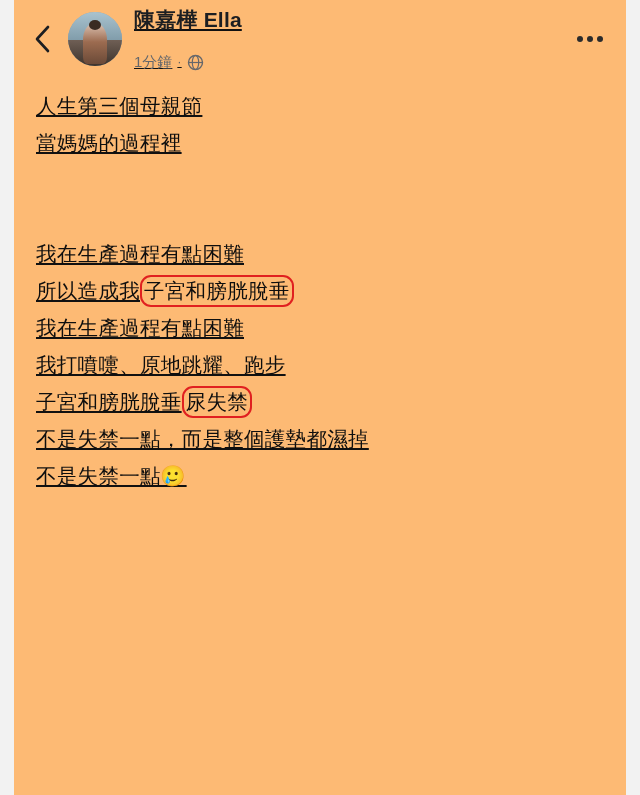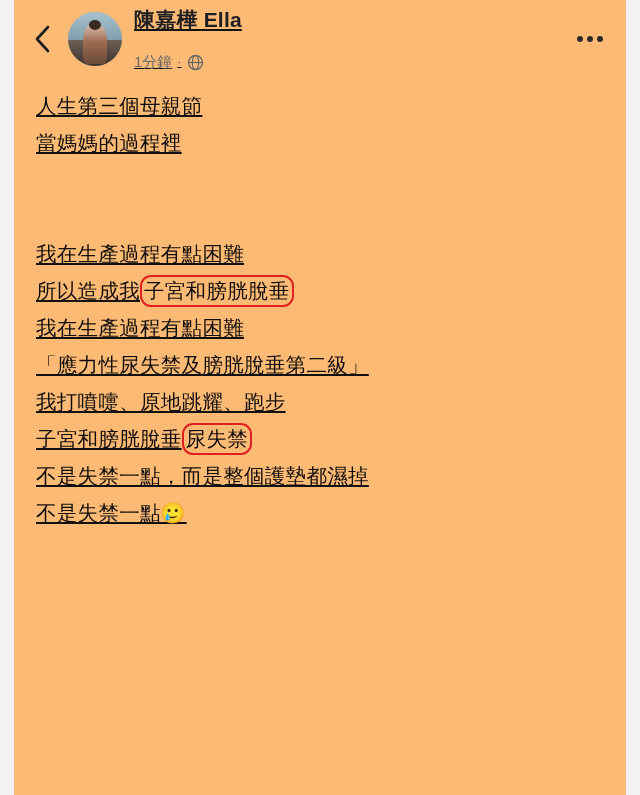--- a/index.html
+++ b/index.html
@@ -230,21 +230,20 @@
         <div class="para">
           <div class="line"><span>人生第三個母親節</span></div>
           <div class="line"><span>當媽媽的過程裡</span></div>
         </div>
         <div class="blank-line"></div>
         <div class="blank-line"></div>
         <div class="para">
           <div class="line"><span>我在生產過程有點困難</span></div>
           <div class="line"><span>所以造成我</span><span class="hl" style="border-color: rgb(224, 32, 32);">子宮和膀胱脫垂</span></div>
           <div class="line"><span>我在生產過程有點困難</span></div>
-          <div class="line"><span>「應力性尿失禁及膀胱脫垂第二級」</span></div>
           <div class="line"><span>我打噴嚏、原地跳耀、跑步</span></div>
           <div class="line"><span>子宮和膀胱脫垂</span><span class="hl" style="border-color: rgb(224, 32, 32);">尿失禁</span></div>
           <div class="line"><span>不是失禁一點，而是整個護墊都濕掉</span></div>
           <div class="line"><span>不是失禁一點🥲</span></div>
           <div class="line"></div>
         </div>
       </div>
 
   </div>
 </div>

